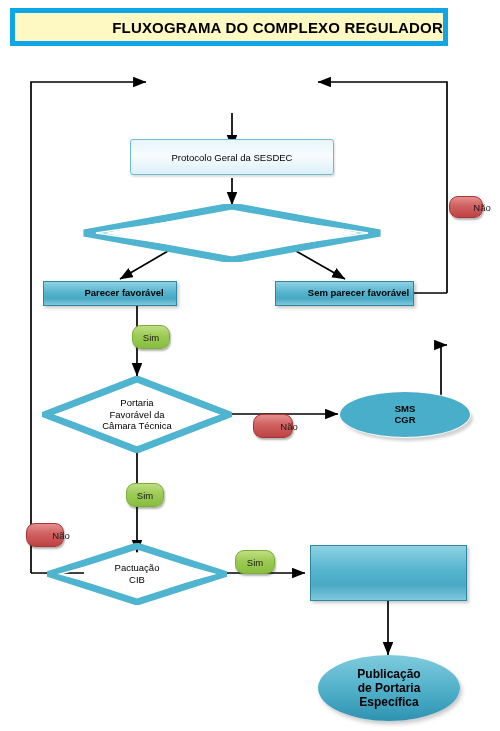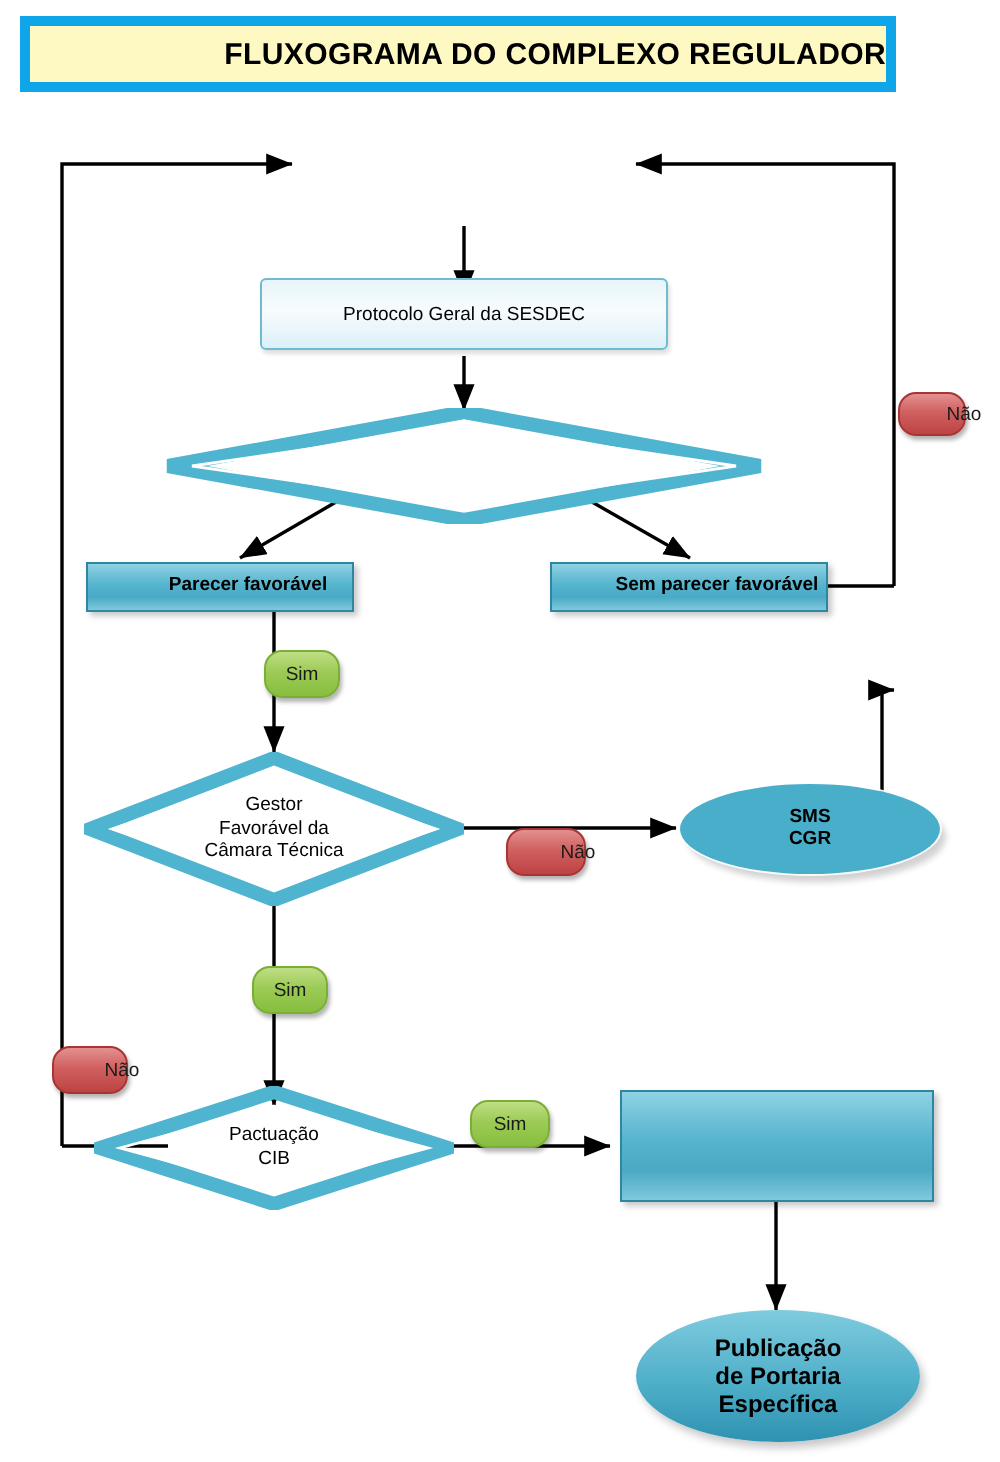--- a/index.html
+++ b/index.html
@@ -159,21 +159,21 @@
   <div class="node proc-solid" style="left:275px;top:281px;width:139px;height:25px;">
     <span class="lbl">Sem parecer favorável</span>
   </div>
 
   <div class="node diamond" style="left:42px;top:376px;width:190px;height:77px;">
     <svg class="dsvg" width="190" height="77" viewBox="0 0 190 77">
       <polygon points="95,3 187,38.5 95,74 3,38.5" fill="none" stroke="#4FB4CF" stroke-width="7"></polygon>
       <polygon points="95,11 176,38.5 95,66 14,38.5" fill="none" stroke="#ffffff" stroke-width="1.4"></polygon>
     </svg>
     <div class="lbl">
-      <div>Gestor</div>
+      <div>Portaria</div>
       <div>Favorável da</div>
       <div>Câmara Técnica</div>
     </div>
   </div>
 
   <div class="node ellipse shadow" style="left:340px;top:392px;width:130px;height:45px;">
     <div class="lbl">
       <div>SMS</div>
       <div>CGR</div>
     </div>

